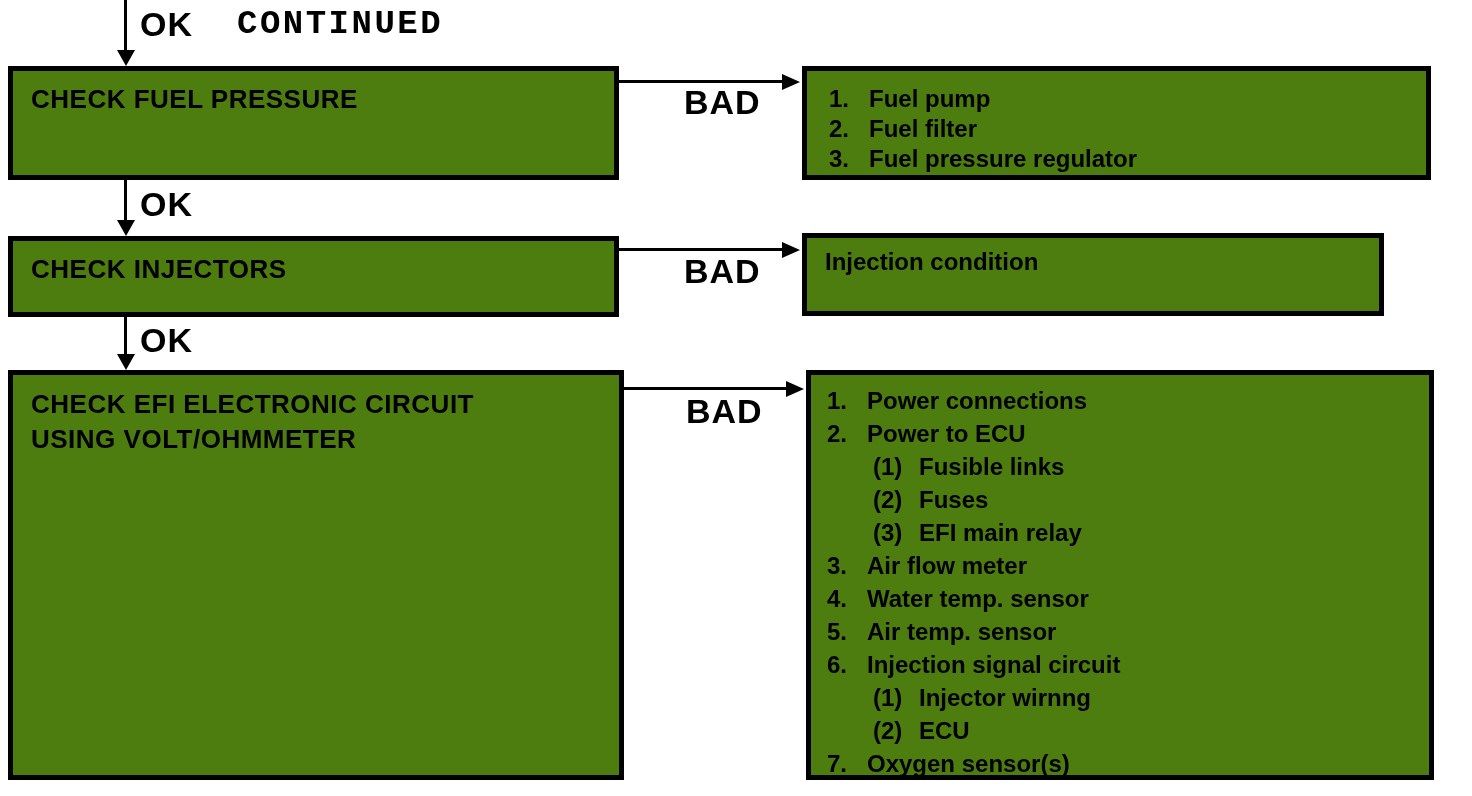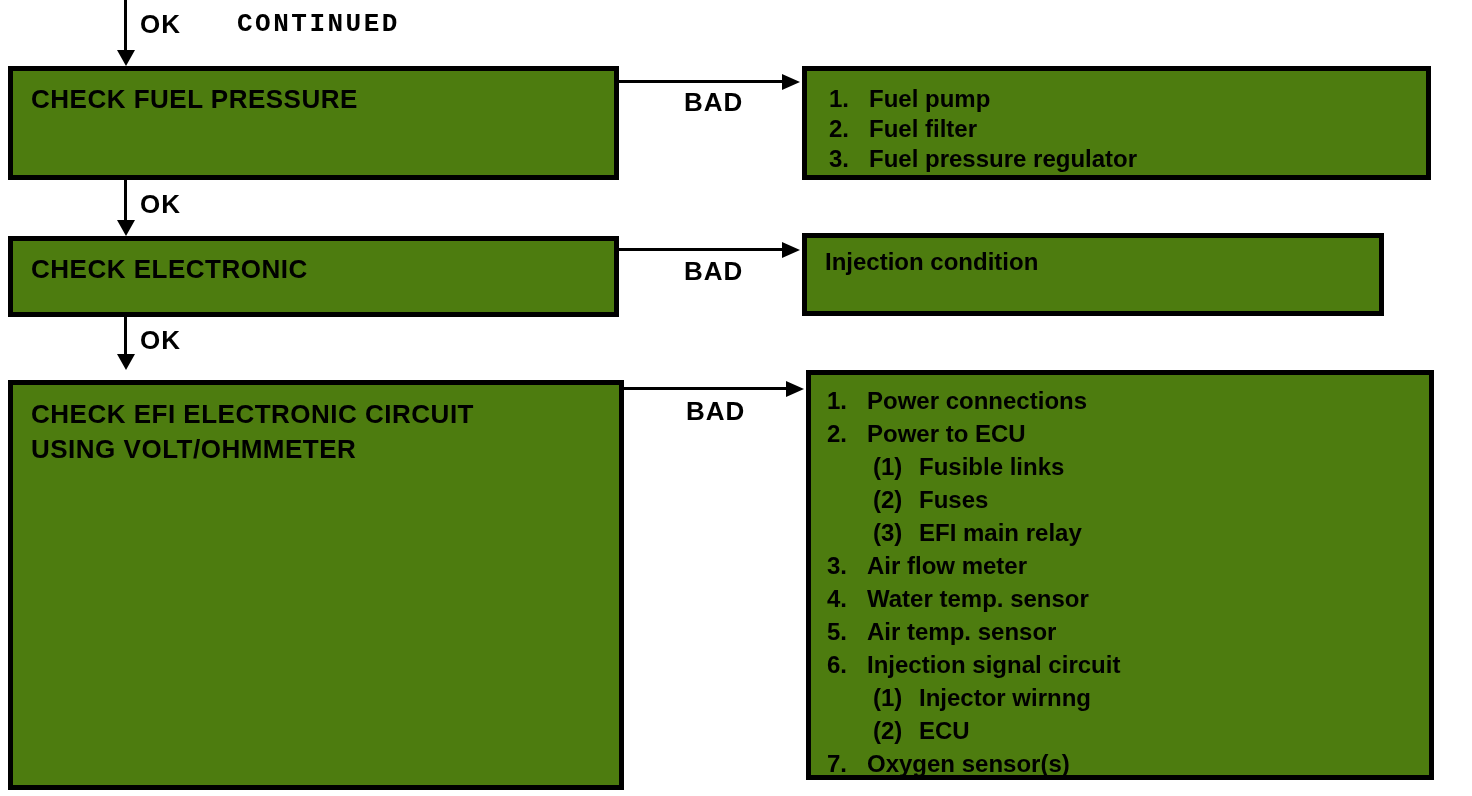--- a/index.html
+++ b/index.html
@@ -37,21 +37,21 @@
   .arrow-right {
     position: absolute;
     width: 0; height: 0;
     border-top: 8px solid transparent;
     border-bottom: 8px solid transparent;
     border-left: 18px solid #000;
   }
   
   .lbl {
     position: absolute;
-    font-size: 26px;
+    font-size: 34px;
     font-weight: 700;
     line-height: 26px;
     letter-spacing: 1px;
     white-space: nowrap;
   }
   .lbl.spaced { letter-spacing: 2.5px; }
   
   .check-box, .result-box {
     position: absolute;
     border: 5px solid #000;
@@ -120,36 +120,36 @@
         <span>Fuel pressure regulator</span>
       </div>
     </div>
   </div>
 
   <div class="vline" style="left:124px; top:180px; height:42px;"></div>
   <div class="arrow-down" style="left:117px; top:220px;"></div>
   <span class="lbl" style="left:140px; top:191px;">OK</span>
 
   <div class="check-box" style="left:8px; top:236px; width:611px; height:81px;">
-    <div class="check-title">CHECK ELECTRONIC</div>
+    <div class="check-title">CHECK INJECTORS</div>
   </div>
 
   <div class="hline" style="left:619px; top:248px; width:167px;"></div>
   <div class="arrow-right" style="left:782px; top:242px;"></div>
   <span class="lbl" style="left:684px; top:258px;">BAD</span>
 
   <div class="result-box" style="left:802px; top:233px; width:582px; height:83px;">
     <div class="rtext-single">Injection condition</div>
   </div>
 
   <div class="vline" style="left:124px; top:317px; height:40px;"></div>
   <div class="arrow-down" style="left:117px; top:354px;"></div>
   <span class="lbl" style="left:140px; top:327px;">OK</span>
 
-  <div class="check-box" style="left:8px; top:370px; width:616px; height:410px;margin-top:10px;">
+  <div class="check-box" style="left:8px; top:370px; width:616px; height:410px;">
     <div class="check-title" style="padding-top:12px;">
       <div>CHECK EFI ELECTRONIC CIRCUIT</div>
       <div>USING VOLT/OHMMETER</div>
     </div>
   </div>
 
   <div class="hline" style="left:624px; top:387px; width:166px;"></div>
   <div class="arrow-right" style="left:786px; top:381px;"></div>
   <span class="lbl" style="left:686px; top:398px;">BAD</span>
 

